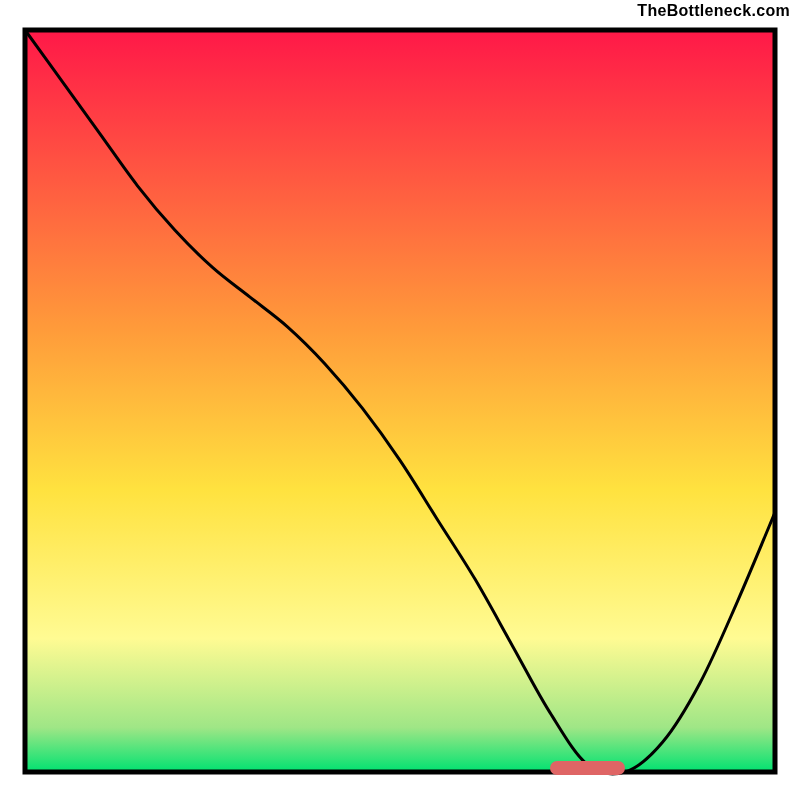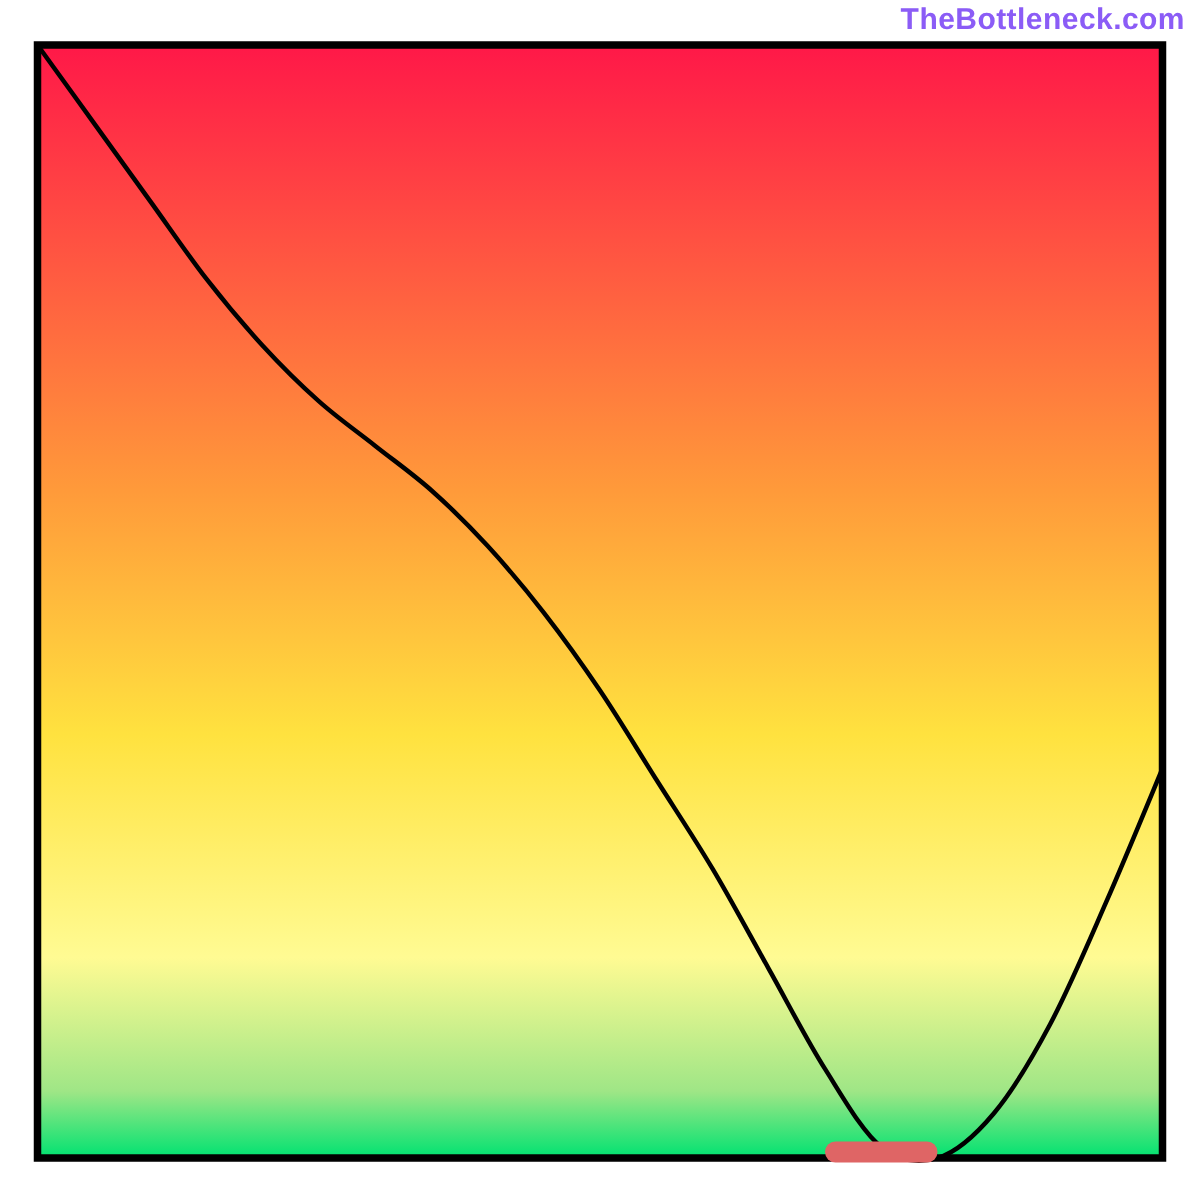--- a/index.html
+++ b/index.html
@@ -7,23 +7,23 @@
   .chart-container {
     position: relative;
     width: 800px;
     height: 800px;
   }
   .watermark {
     position: absolute;
     top: 2px;
     right: 10px;
     font-family: Arial, Helvetica, sans-serif;
-    font-size: 20px;
+    font-size: 16px;
     font-weight: 600;
-    color: #8b5cf6;
+    color: #000000;
     letter-spacing: 0.3px;
     z-index: 10;
   }
   svg.plot {
     position: absolute;
     left: 0;
     top: 0;
     width: 800px;
     height: 800px;
     display: block;

